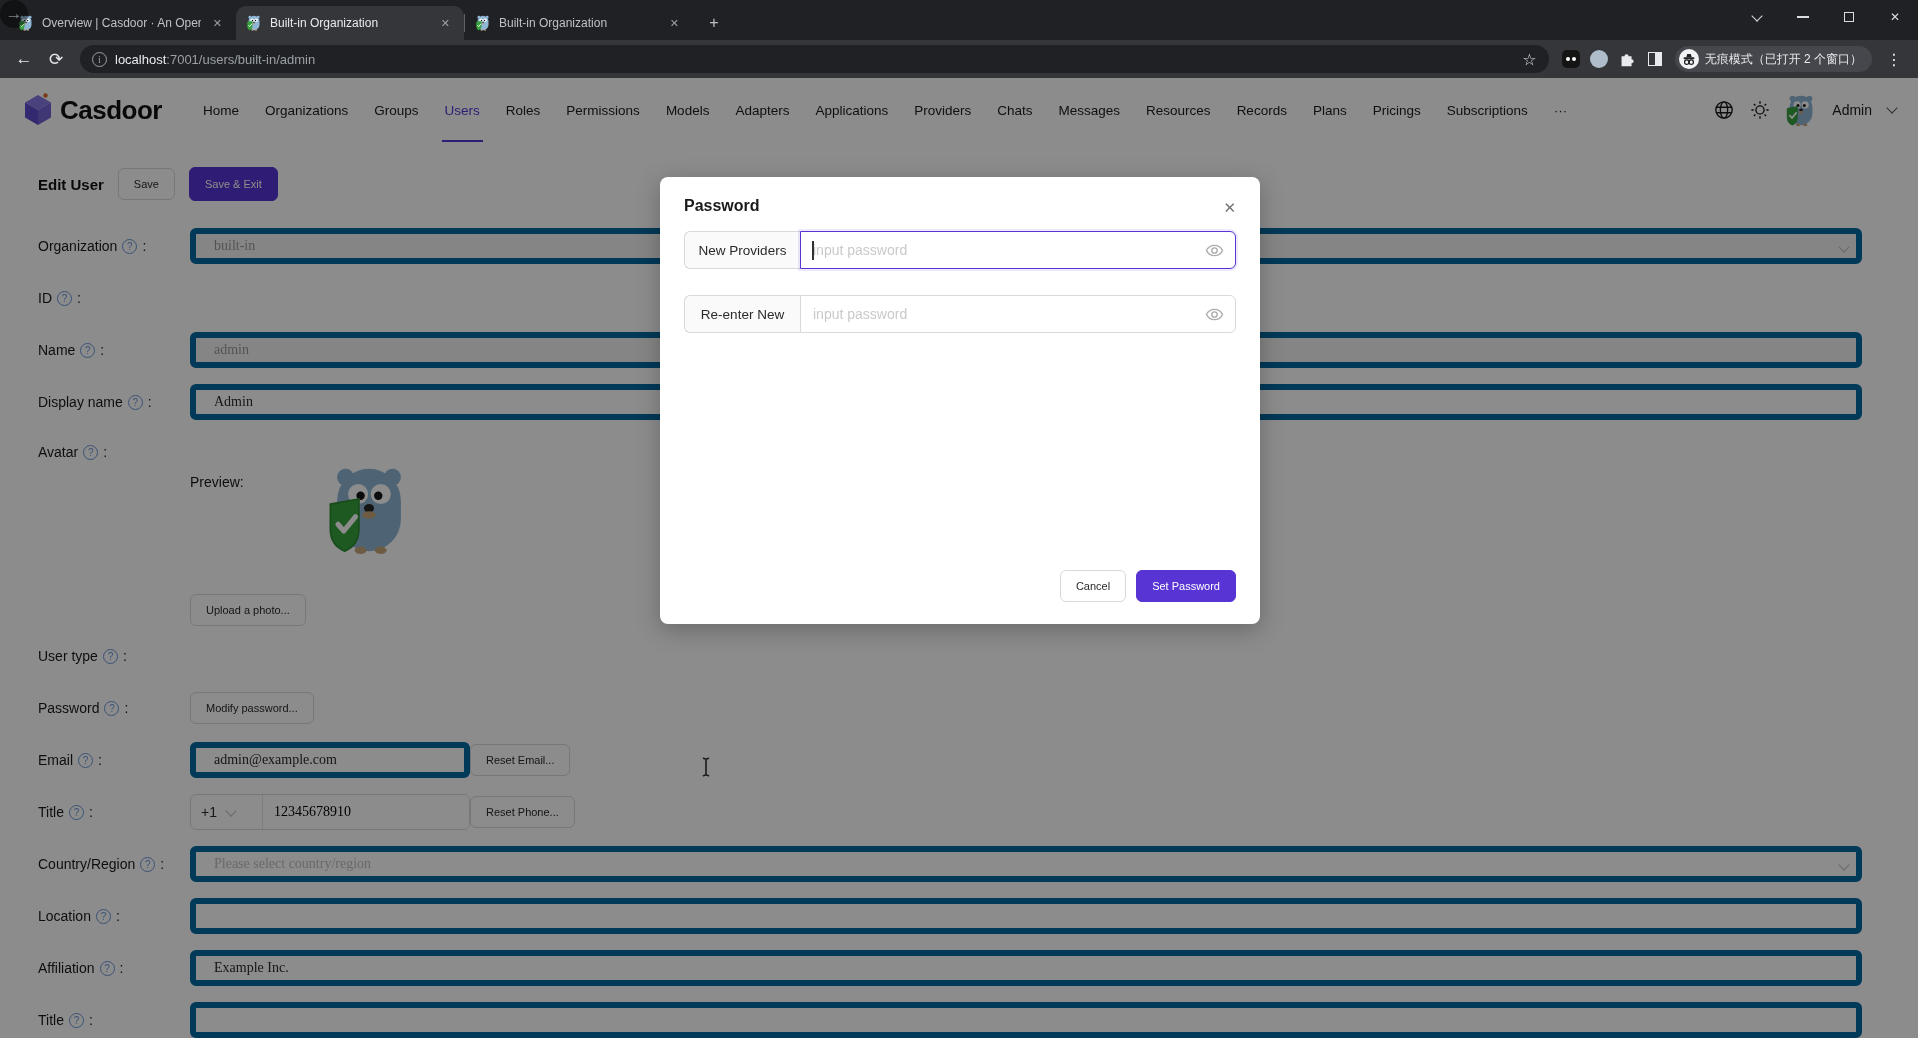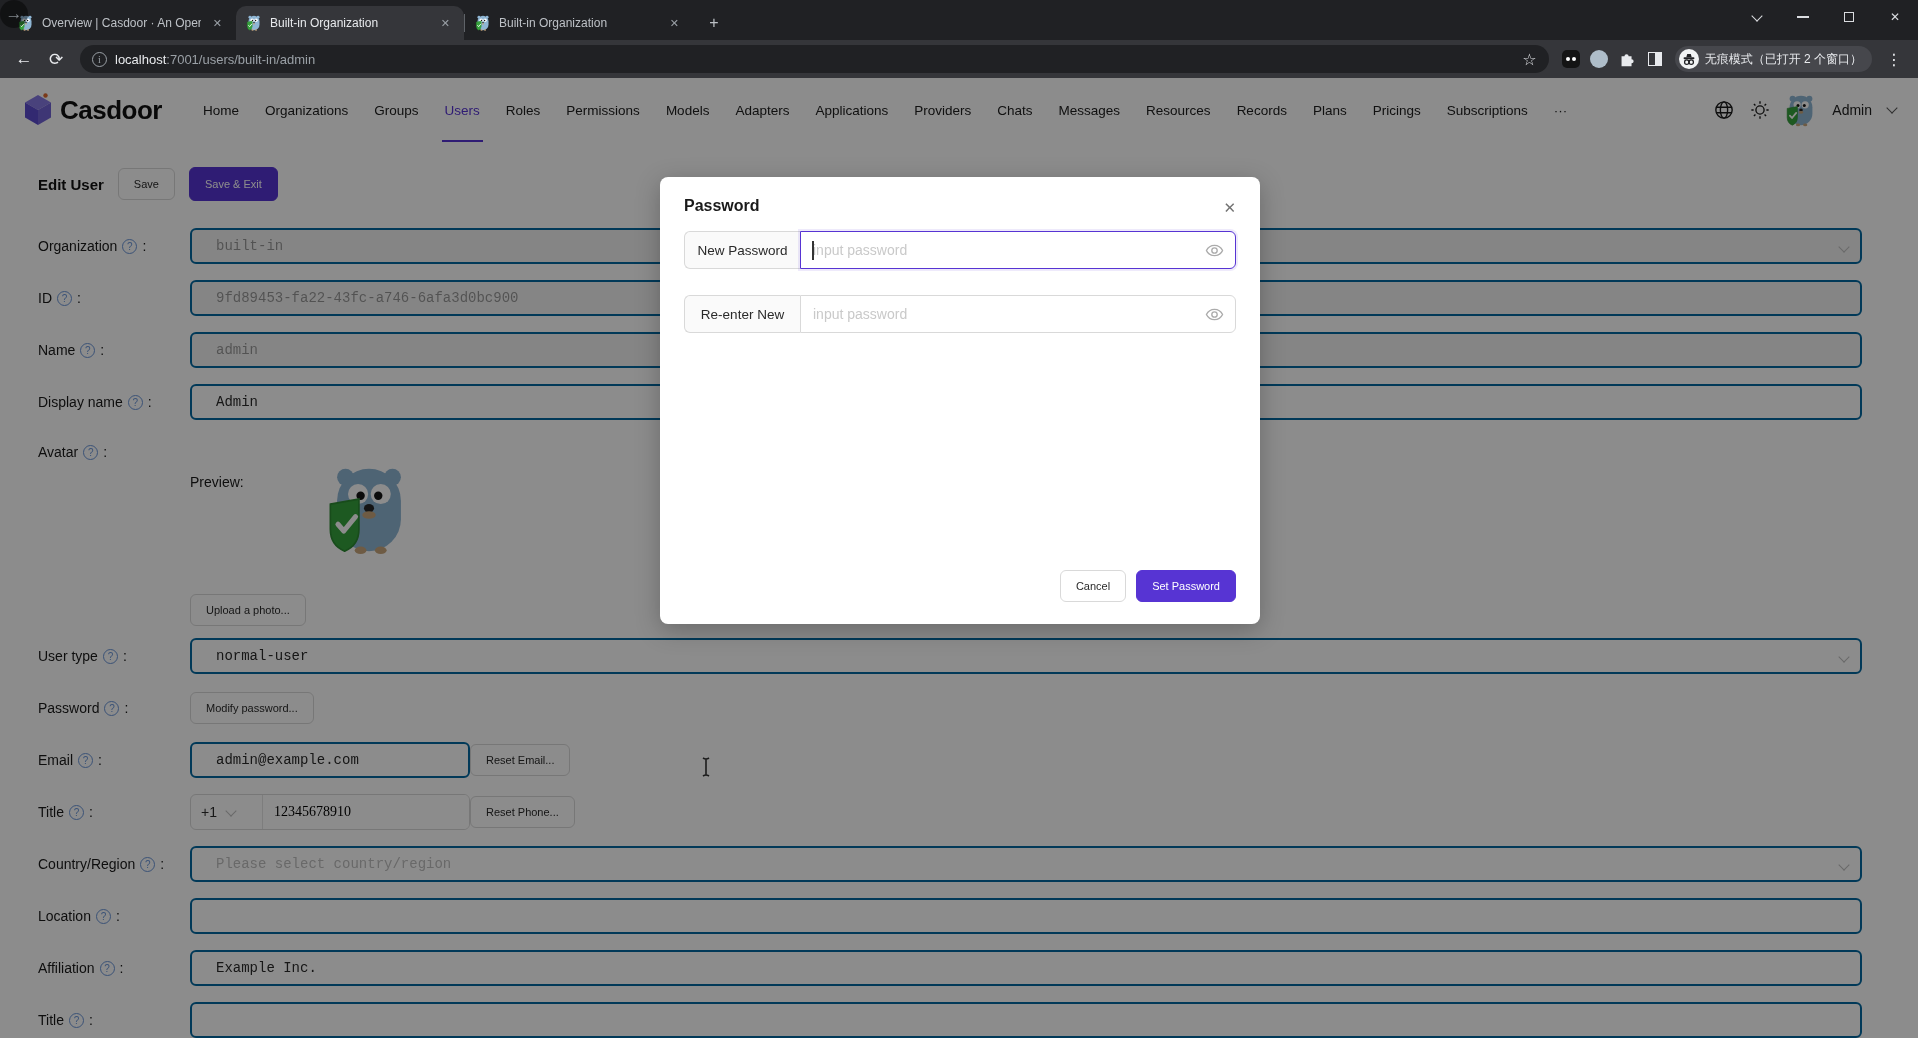--- a/index.html
+++ b/index.html
@@ -66,22 +66,22 @@
          font-size:11px; color:#2a2a2a; display:inline-flex; align-items:center; justify-content:center; }
   .btn.primary { background:#5734d3; border-color:#5734d3; color:#fff; }
   .btn.lg { height:34px; }
 
   .frow { height:52px; display:flex; align-items:center; padding-left:38px; }
   .frow.avatar-row { height:202px; align-items:flex-start; padding-top:16px; }
   .flabel { width:152px; display:flex; align-items:center; gap:5px; font-size:14px; color:#1a1a1a; flex:0 0 152px; }
   .qicon { width:15px; height:15px; border:1px solid #6b96d8; border-radius:50%; color:#6b96d8; font-size:10px;
            display:flex; align-items:center; justify-content:center; flex:0 0 15px; }
   .fvalue { flex:1; margin-right:56px; position:relative; }
-  .inp { width:100%; height:36px; border:2px solid #0369a1; border-radius:6px; padding:0 24px;
-         font-size:14px; color:#2a2a2a; background:#fff; outline:none; font-family:Liberation Mono, monospace; }
+  .inp { width:100%; height:36px; border:6px solid #0369a1; border-radius:6px; padding:0 18px;
+         font-size:14px; color:#2a2a2a; background:#fff; outline:none; font-family:Liberation Serif, serif; }
   .inp[disabled] { background:rgba(0,0,0,0.05); color:rgba(0,0,0,0.38); }
   .inp::placeholder { color:#bfbfbf; }
   .sel-arrow { position:absolute; right:14px; top:15px; color:#bfbfbf; }
   .narrow { width:280px; flex:0 0 280px; margin-right:0; }
   .reset-btn { }
   .phone-group { display:flex; width:280px; height:36px; border:1px solid #d9d9d9; border-radius:6px; overflow:hidden; }
   .pg-select { width:72px; border-right:1px solid #e3e3e3; display:flex; align-items:center; gap:10px;
                padding:0 10px; font-size:14px; color:#2a2a2a; position:relative; }
   .pg-select .chev { color:#bfbfbf; margin-top:-3px; }
   .pg-input { flex:1; border:0; padding:0 11px; font-size:14px; outline:none; font-family:Liberation Serif, serif; }
@@ -303,21 +303,20 @@
       <span class="sel-arrow chev"></span>
     </div>
   </div>
 
   <div class="frow">
     <div class="flabel">
         <span>ID</span>
         <span class="qicon">?</span>
         <span>:</span>
       </div>
-    <div class="fvalue"><input class="inp" disabled="" value="9fd89453-fa22-43fc-a746-6afa3d0bc900" style=""></div>
   </div>
 
   <div class="frow">
     <div class="flabel">
         <span>Name</span>
         <span class="qicon">?</span>
         <span>:</span>
       </div>
     <div class="fvalue"><input class="inp" disabled="" value="admin" style=""></div>
   </div>
@@ -347,24 +346,20 @@
       <button class="btn upload-btn">Upload a photo...</button>
     </div>
   </div>
 
   <div class="frow">
     <div class="flabel">
         <span>User type</span>
         <span class="qicon">?</span>
         <span>:</span>
       </div>
-    <div class="fvalue">
-      <input class="inp" readonly="" value="normal-user" style="">
-      <span class="sel-arrow chev"></span>
-    </div>
   </div>
 
   <div class="frow">
     <div class="flabel">
         <span>Password</span>
         <span class="qicon">?</span>
         <span>:</span>
       </div>
     <div class="fvalue"><button class="btn">Modify password...</button></div>
   </div>
@@ -440,21 +435,21 @@
 
   <svg class="ibeam" width="12" height="22" viewBox="0 0 12 22">
       <use href="#ibeam"></use>
     </svg>
 
   <div class="modal">
     <div class="modal-title">Password</div>
     <div class="modal-close">✕</div>
 
     <div class="mrow r1">
-      <div class="maddon">New Password</div>
+      <div class="maddon">New Providers</div>
       <div class="minput focused">
         <span class="caret"></span>
         <span class="ph">input password</span>
         <svg class="eye" viewBox="0 0 24 24">
             <use href="#eye"></use>
           </svg>
       </div>
     </div>
 
     <div class="mrow r2">

